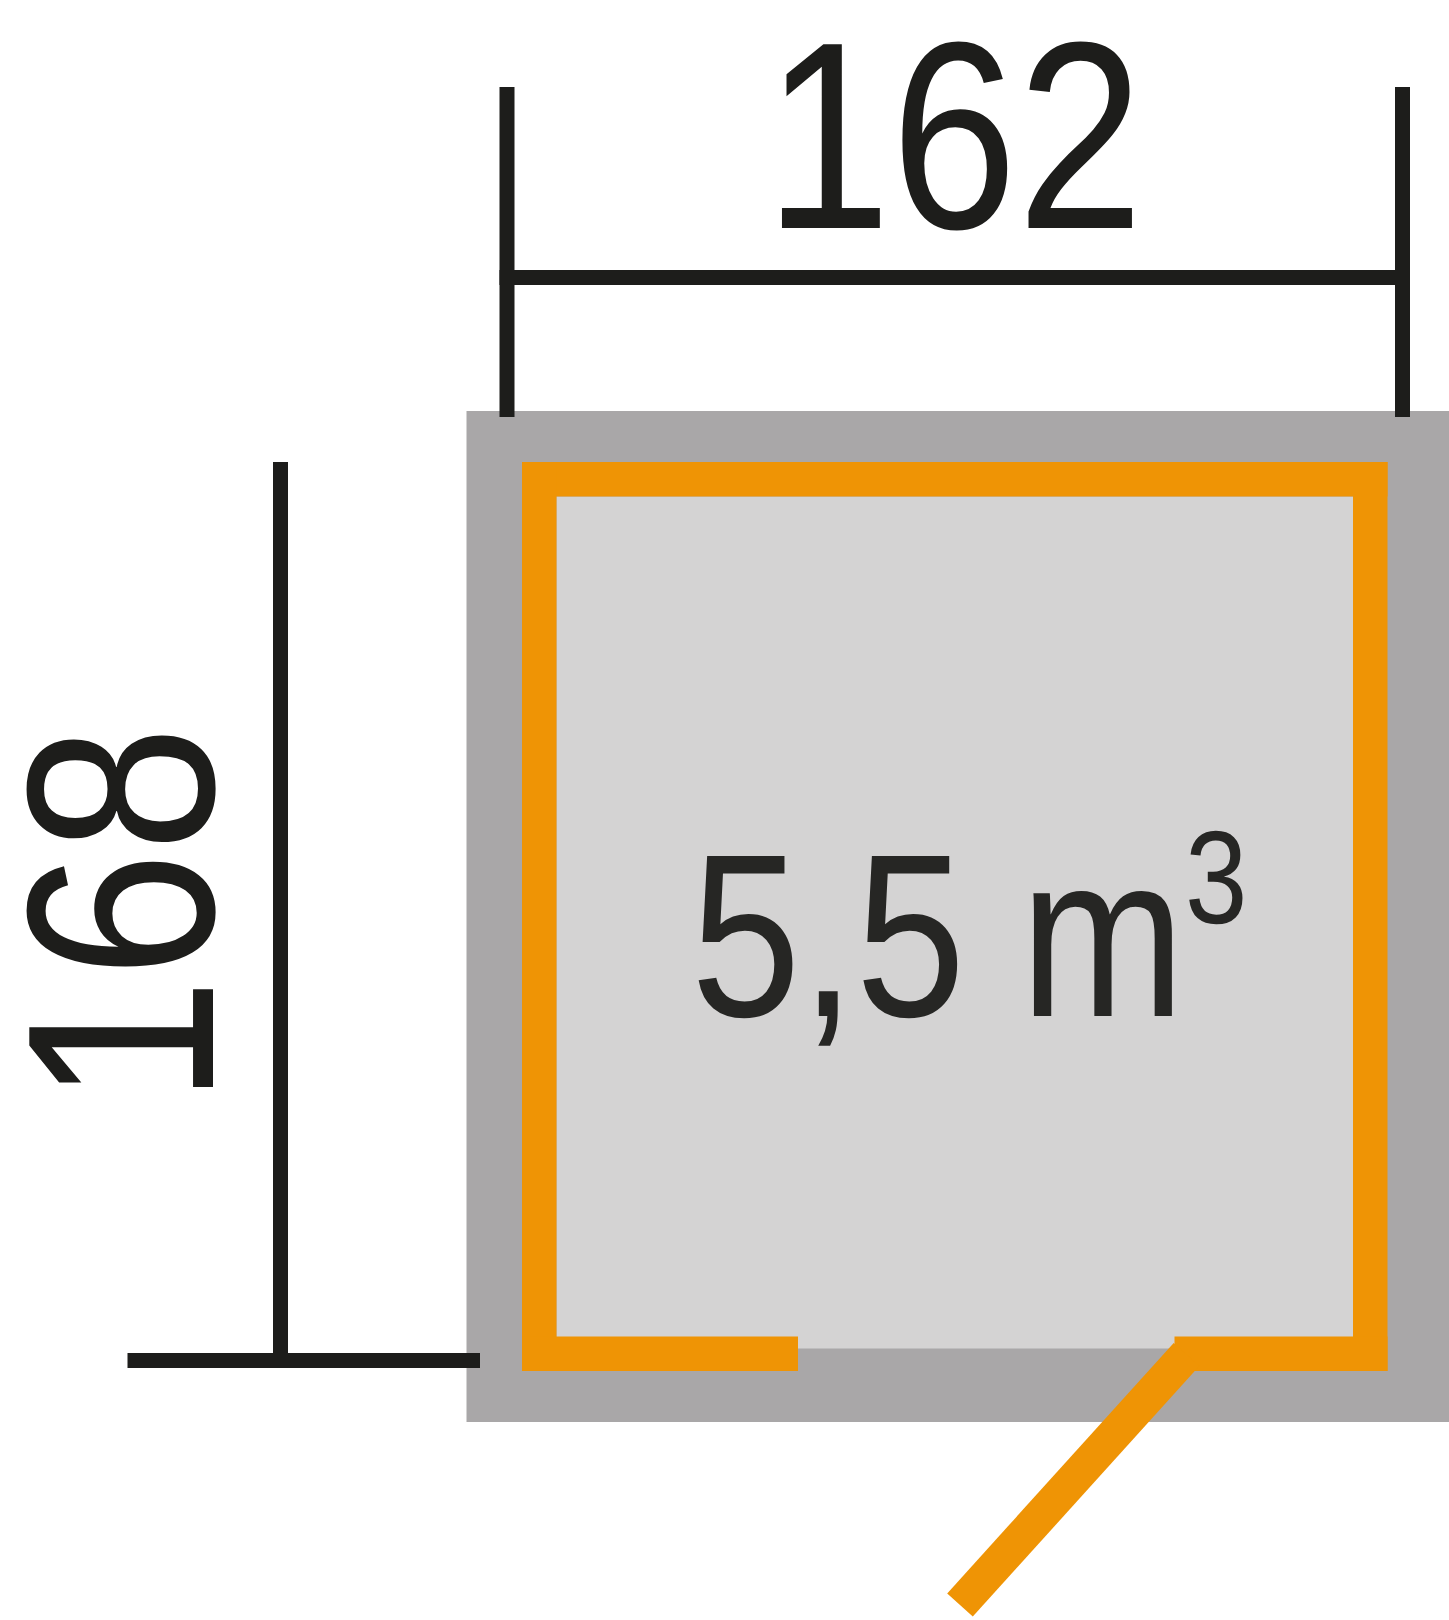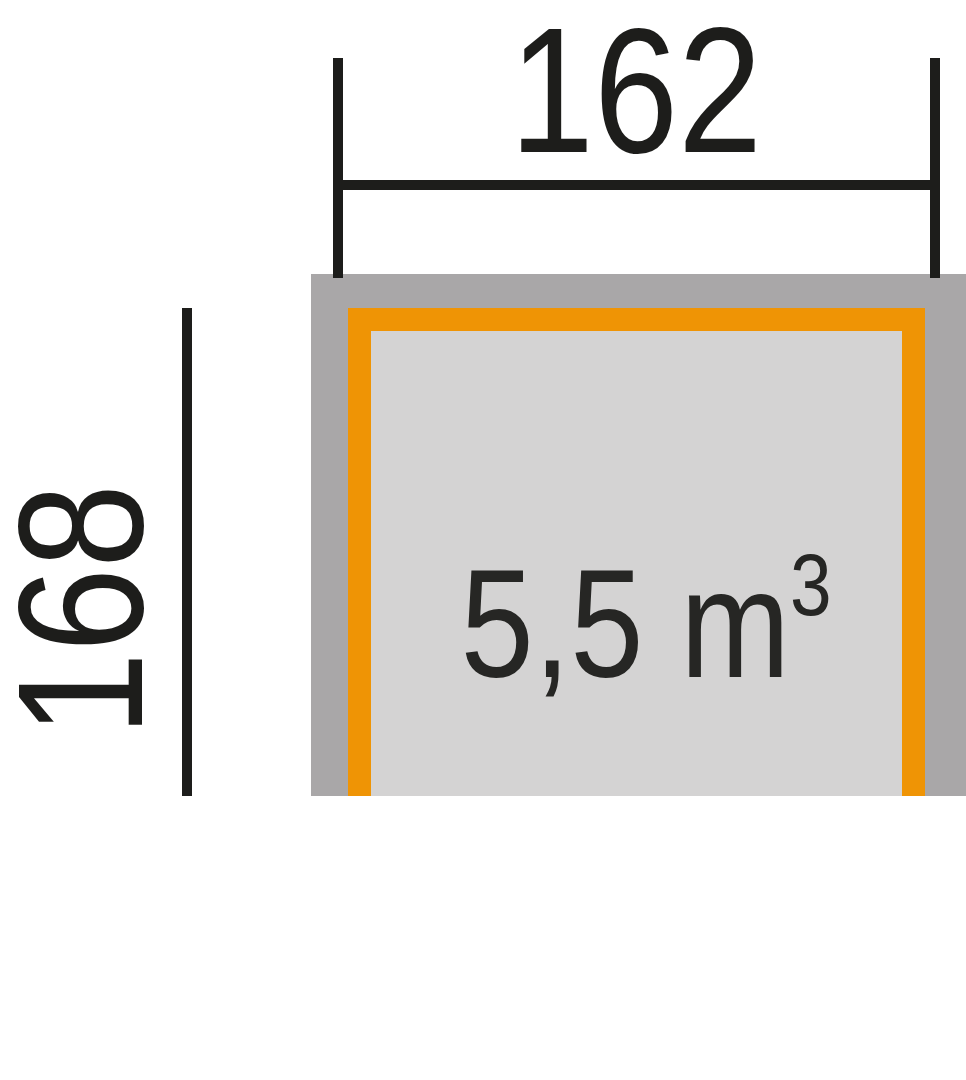--- a/index.html
+++ b/index.html
@@ -3,21 +3,21 @@
 <meta charset="utf-8">
 <style>
   html, body {
     margin: 0;
     padding: 0;
     background: #ffffff;
   }
   .canvas {
     position: relative;
     width: 966px;
-    height: 796px;
+    height: 1080px;
     background: #ffffff;
     overflow: hidden;
   }
   svg {
     display: block;
   }
   .dim-text {
     font-family: "Liberation Sans", sans-serif;
     font-size: 178px;
     fill: #1d1d1b;

